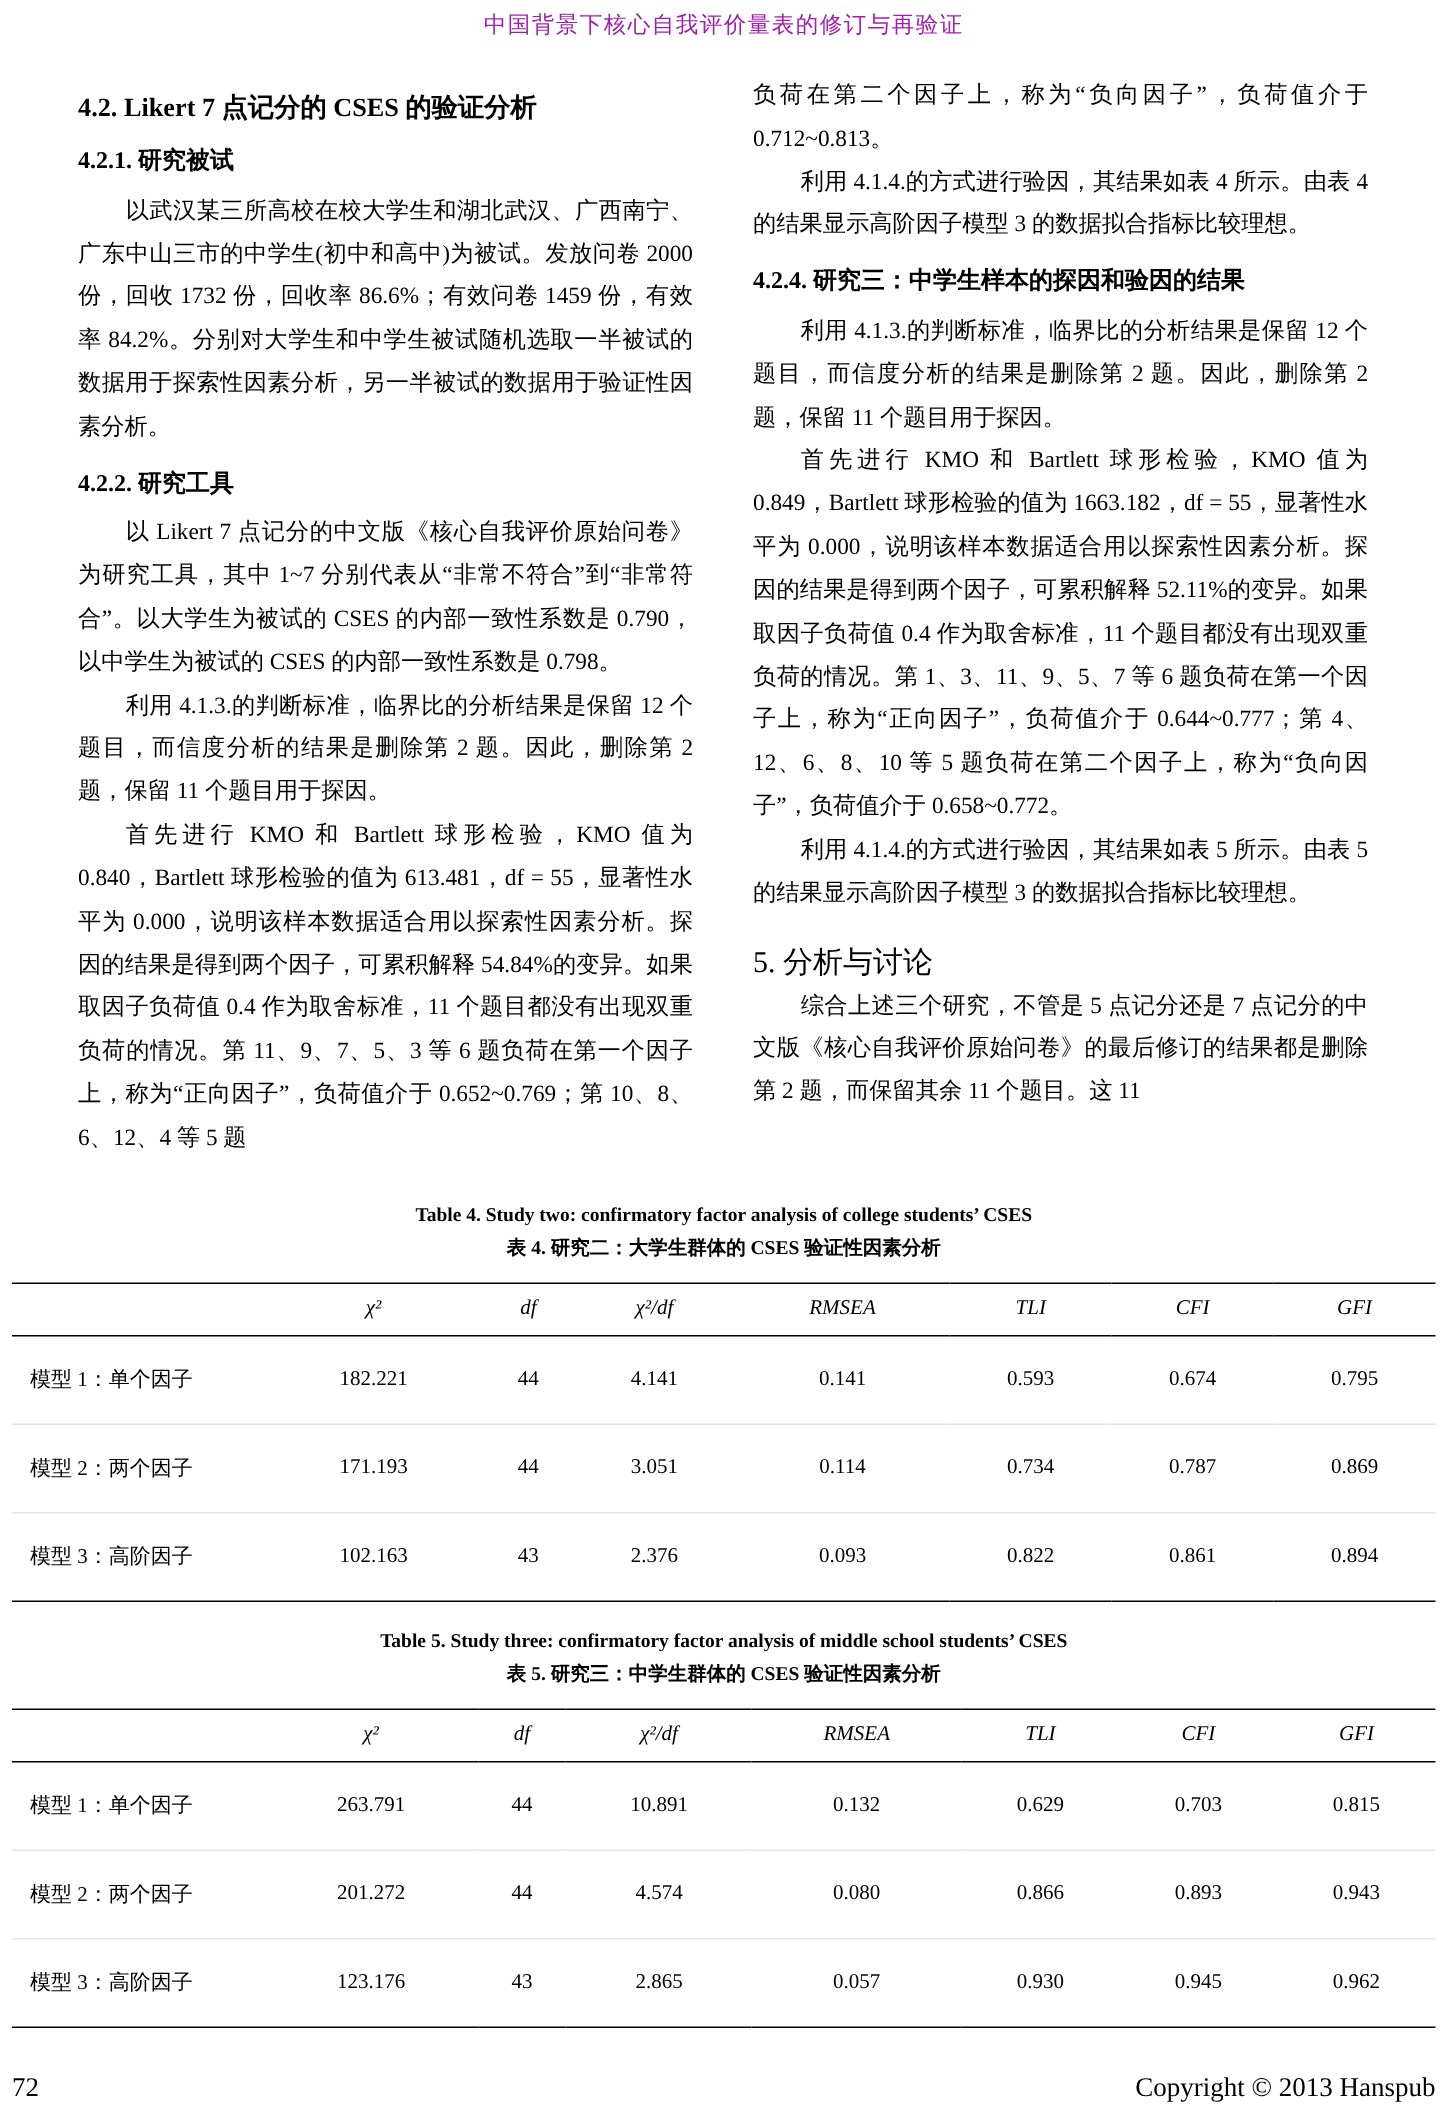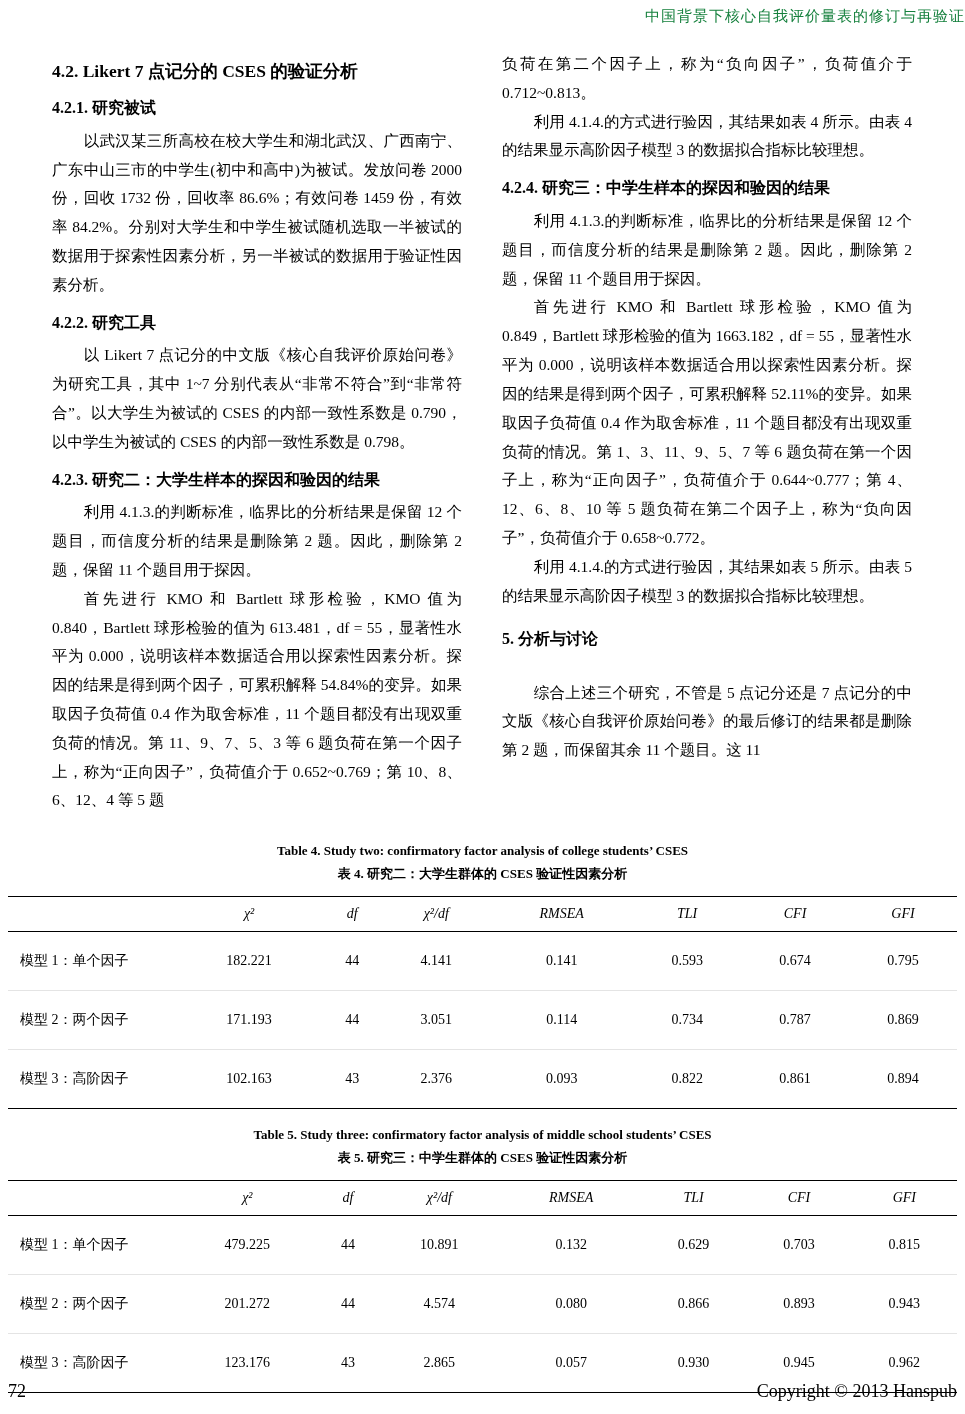--- a/index.html
+++ b/index.html
@@ -5,33 +5,33 @@
   * { box-sizing: border-box; }
   html, body { margin: 0; padding: 0; }
   body {
     width: 965px; height: 1414px;
     background: #ffffff; color: #000;
     font-family: "Liberation Serif", "DejaVu Serif", serif;
   }
   .page { position: relative; width: 965px; height: 1414px; overflow: hidden; background: #fff; }
 
   .running-head {
-    text-align: right; font-size: 15px; color: #15803d;
+    text-align: center; font-size: 15px; color: #a21caf;
     padding-top: 7px; letter-spacing: 1px;
   }
 
   .columns { display: flex; gap: 40px; padding: 24px 52px 0 52px; }
   .col {
     flex: 0 0 410px; width: 410px;
     font-size: 15.5px; line-height: 1.86; text-align: justify;
   }
 
   .h-sec { font-size: 17.5px; font-weight: bold; margin: 8px 0 10px; line-height: 1.55; }
   .h-sub { font-size: 16px;  font-weight: bold; margin: 10px 0 6px;  line-height: 1.6; }
-  .h-big { font-size: 16px;  font-weight: bold; margin: 16px 0 28px; line-height: 1.5; }
+  .h-big { font-size: 20px;  font-weight: normal; margin: 16px 0 0; line-height: 1.5; }
 
   p.para { margin: 0; text-indent: 2.05em; }
   p.para.no-indent { text-indent: 0; }
 
   .tables { padding: 10px 8px 0 8px; }
   .tcap { text-align: center; font-weight: bold; font-size: 13px; line-height: 1.5; }
   .tcap-en { margin-top: 16px; }
   .tcap-zh { margin-top: 3px; }
 
   table.stats {
@@ -66,21 +66,20 @@
   <div class="running-head">中国背景下核心自我评价量表的修订与再验证</div>
 
   <div class="columns">
 
     <div class="col">
       <div class="h-sec">4.2. Likert 7 点记分的 CSES 的验证分析</div>
       <div class="h-sub">4.2.1. 研究被试</div>
       <p class="para">以武汉某三所高校在校大学生和湖北武汉、广西南宁、广东中山三市的中学生(初中和高中)为被试。发放问卷 2000 份，回收 1732 份，回收率 86.6%；有效问卷 1459 份，有效率 84.2%。分别对大学生和中学生被试随机选取一半被试的数据用于探索性因素分析，另一半被试的数据用于验证性因素分析。</p>
       <div class="h-sub">4.2.2. 研究工具</div>
       <p class="para">以 Likert 7 点记分的中文版《核心自我评价原始问卷》为研究工具，其中 1~7 分别代表从“非常不符合”到“非常符合”。以大学生为被试的 CSES 的内部一致性系数是 0.790，以中学生为被试的 CSES 的内部一致性系数是 0.798。</p>
-      <div class="h-sub">4.2.3. 研究二：大学生样本的探因和验因的结果</div>
       <p class="para">利用 4.1.3.的判断标准，临界比的分析结果是保留 12 个题目，而信度分析的结果是删除第 2 题。因此，删除第 2 题，保留 11 个题目用于探因。</p>
       <p class="para">首先进行 KMO 和 Bartlett 球形检验，KMO 值为 0.840，Bartlett 球形检验的值为 613.481，df = 55，显著性水平为 0.000，说明该样本数据适合用以探索性因素分析。探因的结果是得到两个因子，可累积解释 54.84%的变异。如果取因子负荷值 0.4 作为取舍标准，11 个题目都没有出现双重负荷的情况。第 11、9、7、5、3 等 6 题负荷在第一个因子上，称为“正向因子”，负荷值介于 0.652~0.769；第 10、8、6、12、4 等 5 题</p>
     </div>
 
     <div class="col">
       <p class="para no-indent">负荷在第二个因子上，称为“负向因子”，负荷值介于 0.712~0.813。</p>
       <p class="para">利用 4.1.4.的方式进行验因，其结果如表 4 所示。由表 4 的结果显示高阶因子模型 3 的数据拟合指标比较理想。</p>
       <div class="h-sub">4.2.4. 研究三：中学生样本的探因和验因的结果</div>
       <p class="para">利用 4.1.3.的判断标准，临界比的分析结果是保留 12 个题目，而信度分析的结果是删除第 2 题。因此，删除第 2 题，保留 11 个题目用于探因。</p>
       <p class="para">首先进行 KMO 和 Bartlett 球形检验，KMO 值为 0.849，Bartlett 球形检验的值为 1663.182，df = 55，显著性水平为 0.000，说明该样本数据适合用以探索性因素分析。探因的结果是得到两个因子，可累积解释 52.11%的变异。如果取因子负荷值 0.4 作为取舍标准，11 个题目都没有出现双重负荷的情况。第 1、3、11、9、5、7 等 6 题负荷在第一个因子上，称为“正向因子”，负荷值介于 0.644~0.777；第 4、12、6、8、10 等 5 题负荷在第二个因子上，称为“负向因子”，负荷值介于 0.658~0.772。</p>
@@ -176,21 +175,21 @@
             <th>χ²/df</th>
             <th>RMSEA</th>
             <th>TLI</th>
             <th>CFI</th>
             <th>GFI</th>
           </tr>
         </thead>
         <tbody>
           <tr>
             <td class="rowlabel">模型 1：单个因子</td>
-            <td>479.225</td>
+            <td>263.791</td>
             <td>44</td>
             <td>10.891</td>
             <td>0.132</td>
             <td>0.629</td>
             <td>0.703</td>
             <td>0.815</td>
           </tr>
           <tr>
             <td class="rowlabel">模型 2：两个因子</td>
             <td>201.272</td>

